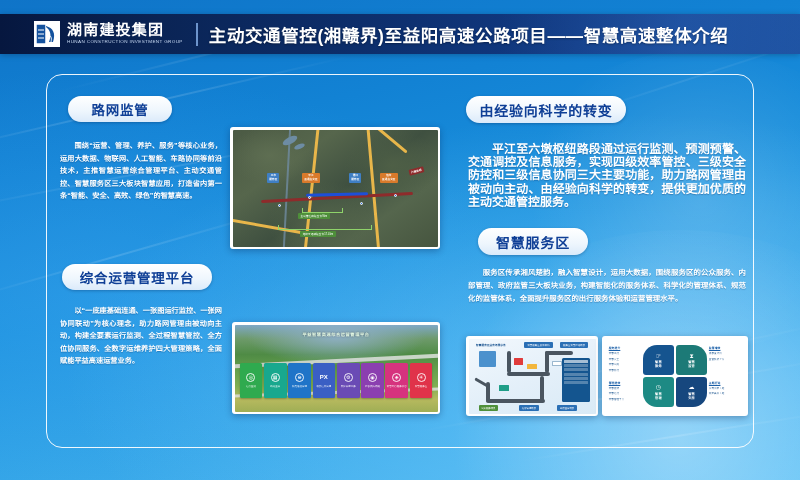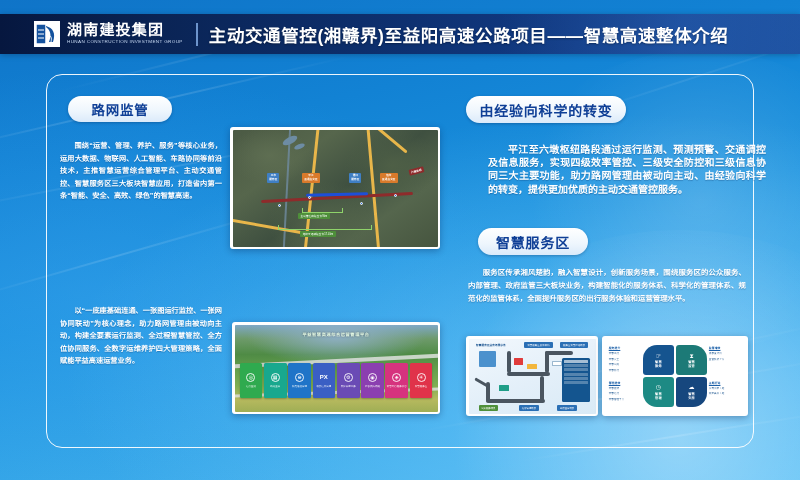--- a/index.html
+++ b/index.html
@@ -301,30 +301,31 @@
     <div class="hdr-divider"></div>
     <div id="header-title">主动交通管控(湘赣界)至益阳高速公路项目——智慧高速整体介绍</div>
   </div>
 
   <div id="frame"></div>
 
   <div class="pill" style="left:68px; top:96px; width:104px; height:26px; font-size:13.5px;">路网监管</div>
 
   <div class="para" style="left:60px; top:140px; width:162px; font-size:7.2px; line-height:12.6px;">围绕“运营、管理、养护、服务”等核心业务，运用大数据、物联网、人工智能、车路协同等前沿技术，主推智慧运营综合管理平台、主动交通管控、智慧服务区三大板块智慧应用，打造省内第一条“智能、安全、高效、绿色”的智慧高速。</div>
 
+  <div class="pill" style="left:62px; top:264px; width:150px; height:26px; font-size:13.5px;">综合运营管理平台</div>
 
   <div class="para" style="left:60px; top:305px; width:162px; font-size:7.2px; line-height:12.6px;">以“一底座基础连通、一张图运行监控、一张网协同联动”为核心理念，助力路网管理由被动向主动，构建全要素运行监测、全过程智慧管控、全方位协同服务、全数字运维养护四大管理策略，全面赋能平益高速运营业务。</div>
 
   <div class="pill" style="left:466px; top:96px; width:160px; height:27px; font-size:14px;">由经验向科学的转变</div>
 
-  <div class="para" style="left:488px; top:143px; width:278px; font-size:10px; line-height:13.2px;">平江至六墩枢纽路段通过运行监测、预测预警、交通调控及信息服务，实现四级效率管控、三级安全防控和三级信息协同三大主要功能，助力路网管理由被动向主动、由经验向科学的转变，提供更加优质的主动交通管控服务。</div>
+  <div class="para" style="left:468px; top:143px; width:278px; font-size:12px; line-height:13.2px;">平江至六墩枢纽路段通过运行监测、预测预警、交通调控及信息服务，实现四级效率管控、三级安全防控和三级信息协同三大主要功能，助力路网管理由被动向主动、由经验向科学的转变，提供更加优质的主动交通管控服务。</div>
 
   <div class="pill" style="left:478px; top:228px; width:110px; height:27px; font-size:14px;">智慧服务区</div>
 
-  <div class="para" style="left:468px; top:266px; width:278px; font-size:7.4px; line-height:13.2px;">服务区传承湘风楚韵，融入智慧设计，创新服务场景，围绕服务区的公众服务、内部管理、政府监管三大板块业务，构建智能化的服务体系、科学化的管理体系、规范化的监管体系，全面提升服务区的出行服务体验和运营管理水平。</div>
+  <div class="para" style="left:468px; top:266px; width:278px; font-size:7.4px; line-height:13.2px;">服务区传承湘风楚韵，融入智慧设计，运用大数据，围绕服务区的公众服务、内部管理、政府监管三大板块业务，构建智能化的服务体系、科学化的管理体系、规范化的监管体系，全面提升服务区的出行服务体验和运营管理水平。</div>
 
   <div class="card" style="left:230px; top:127px; width:210px; height:122px;">
     <div class="card-inner sat">
       <div class="sat-river"></div>
       <div class="sat-lake"></div>
       <div class="sat-lake2"></div>
       <div class="sat-road r1"></div>
       <div class="sat-road r2"></div>
       <div class="sat-road r3"></div>
       <div class="sat-road r4"></div>

